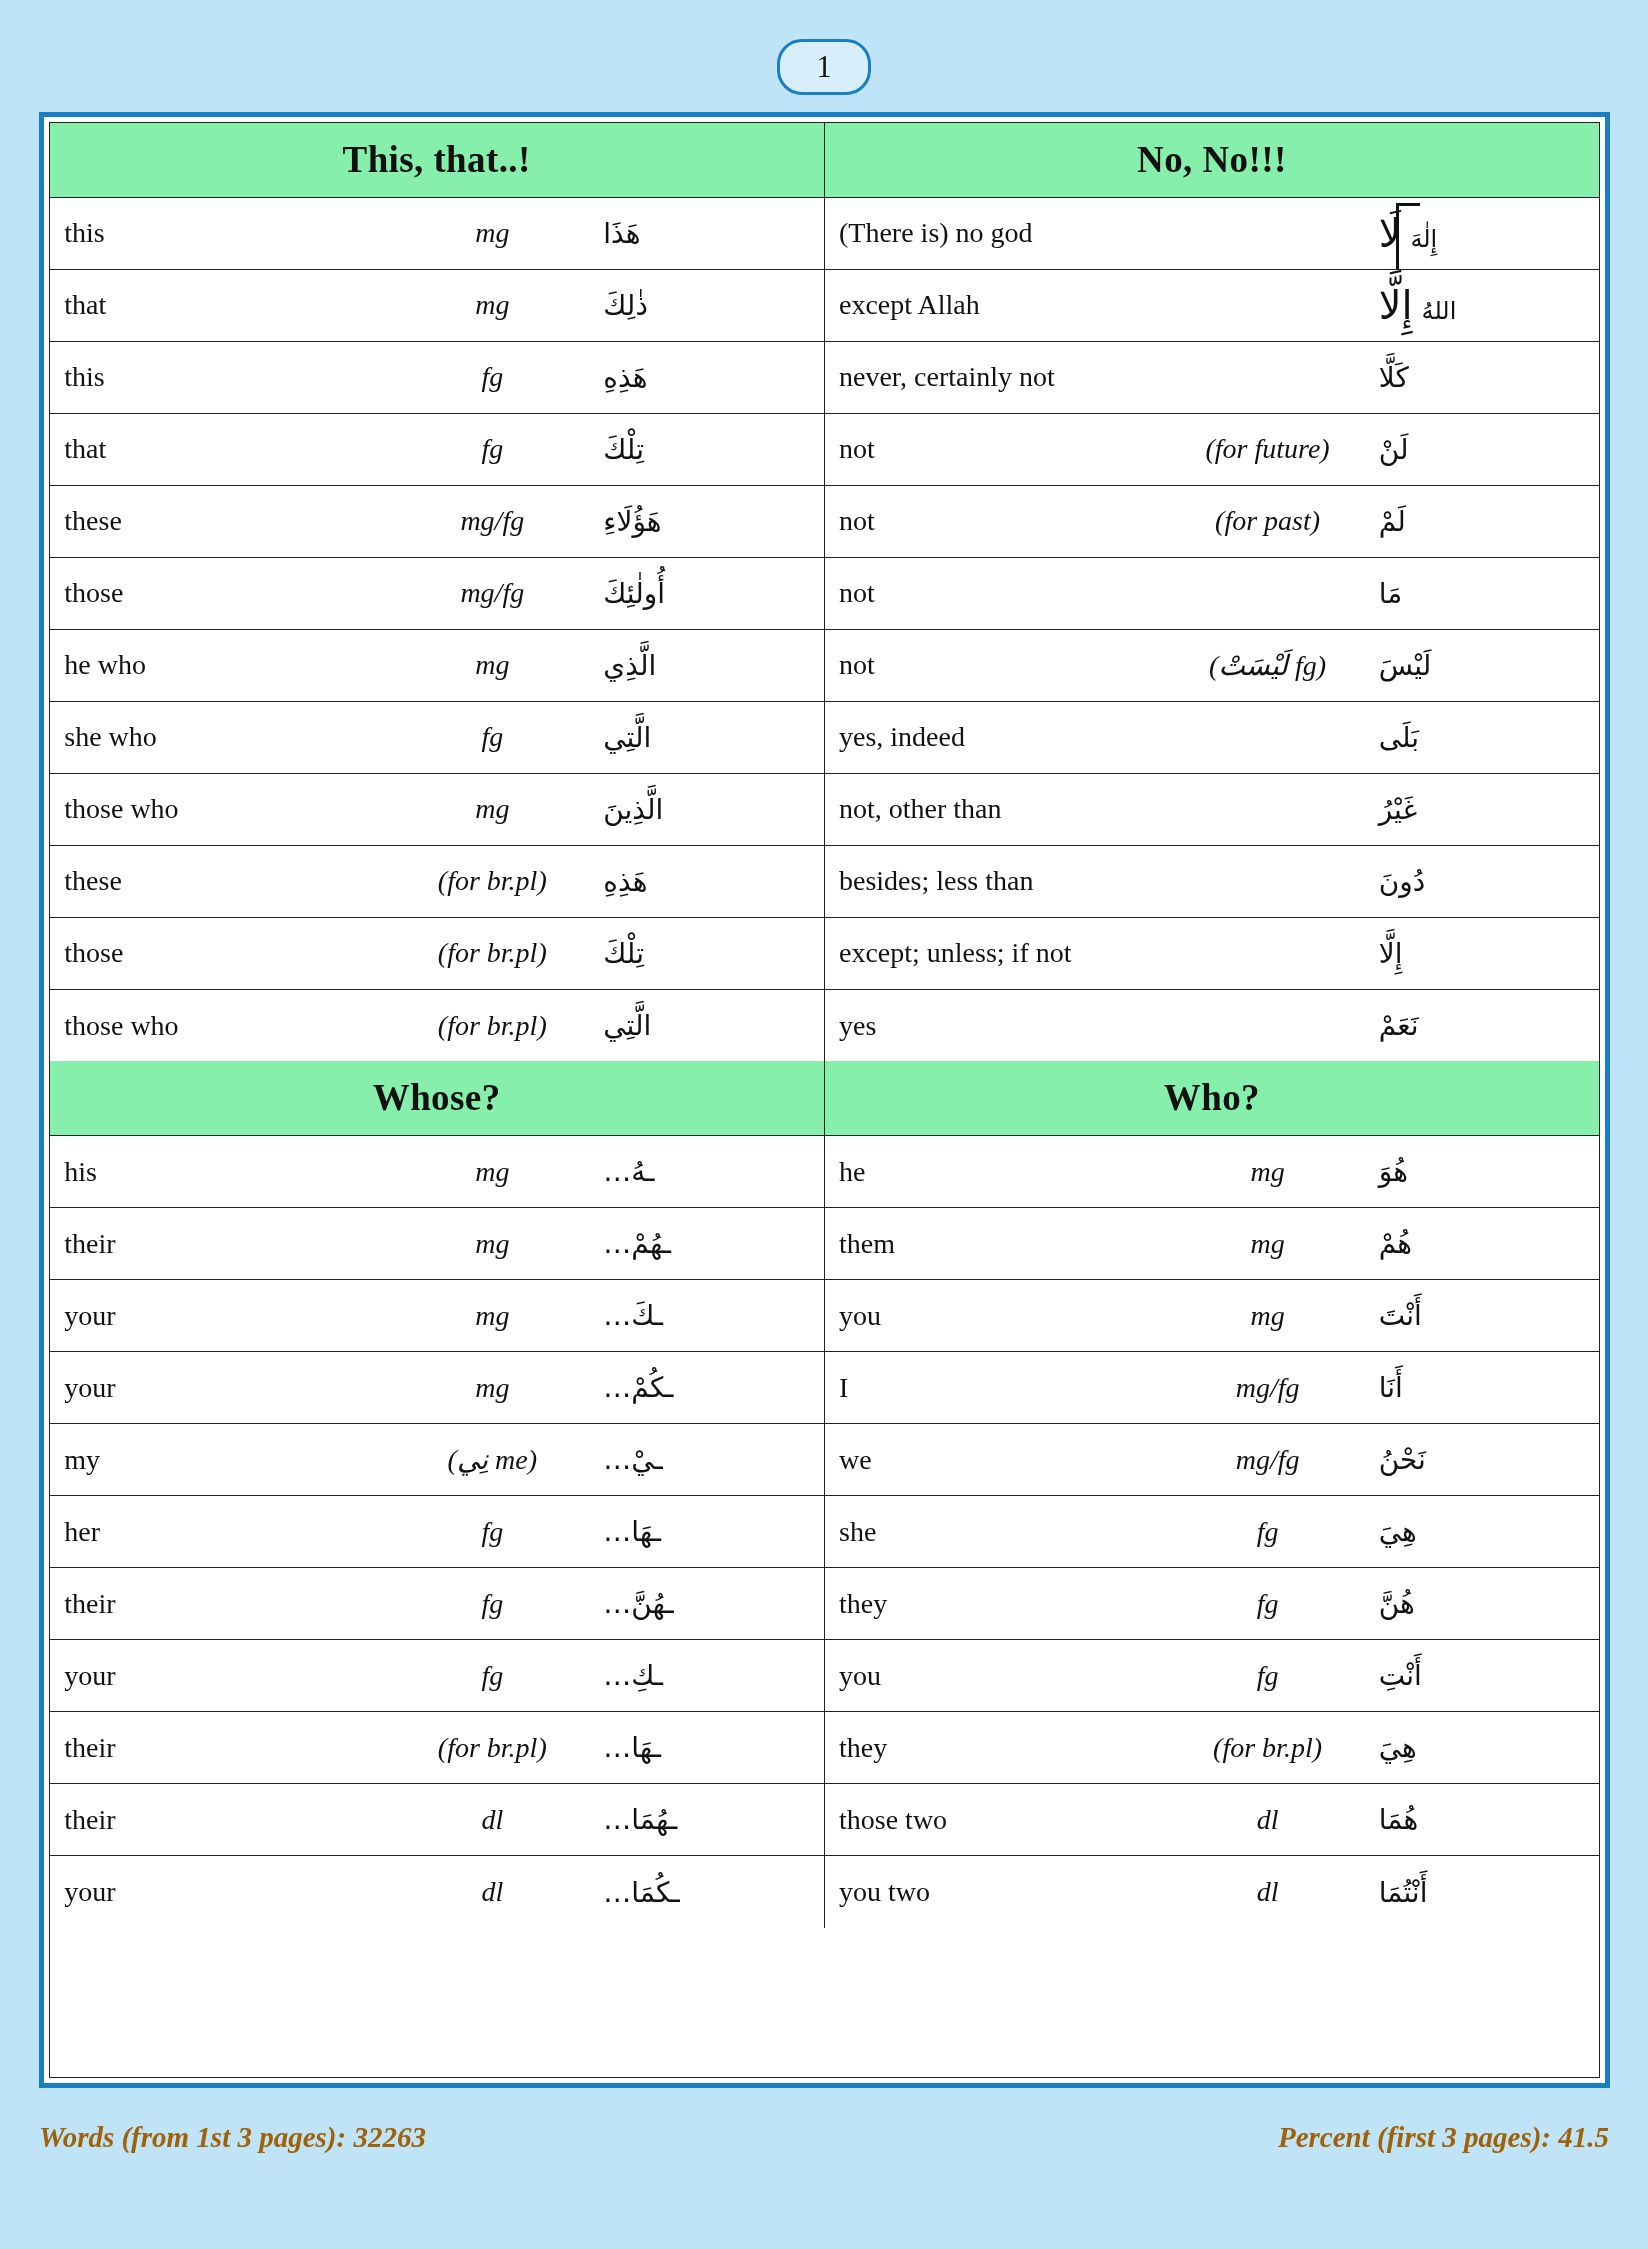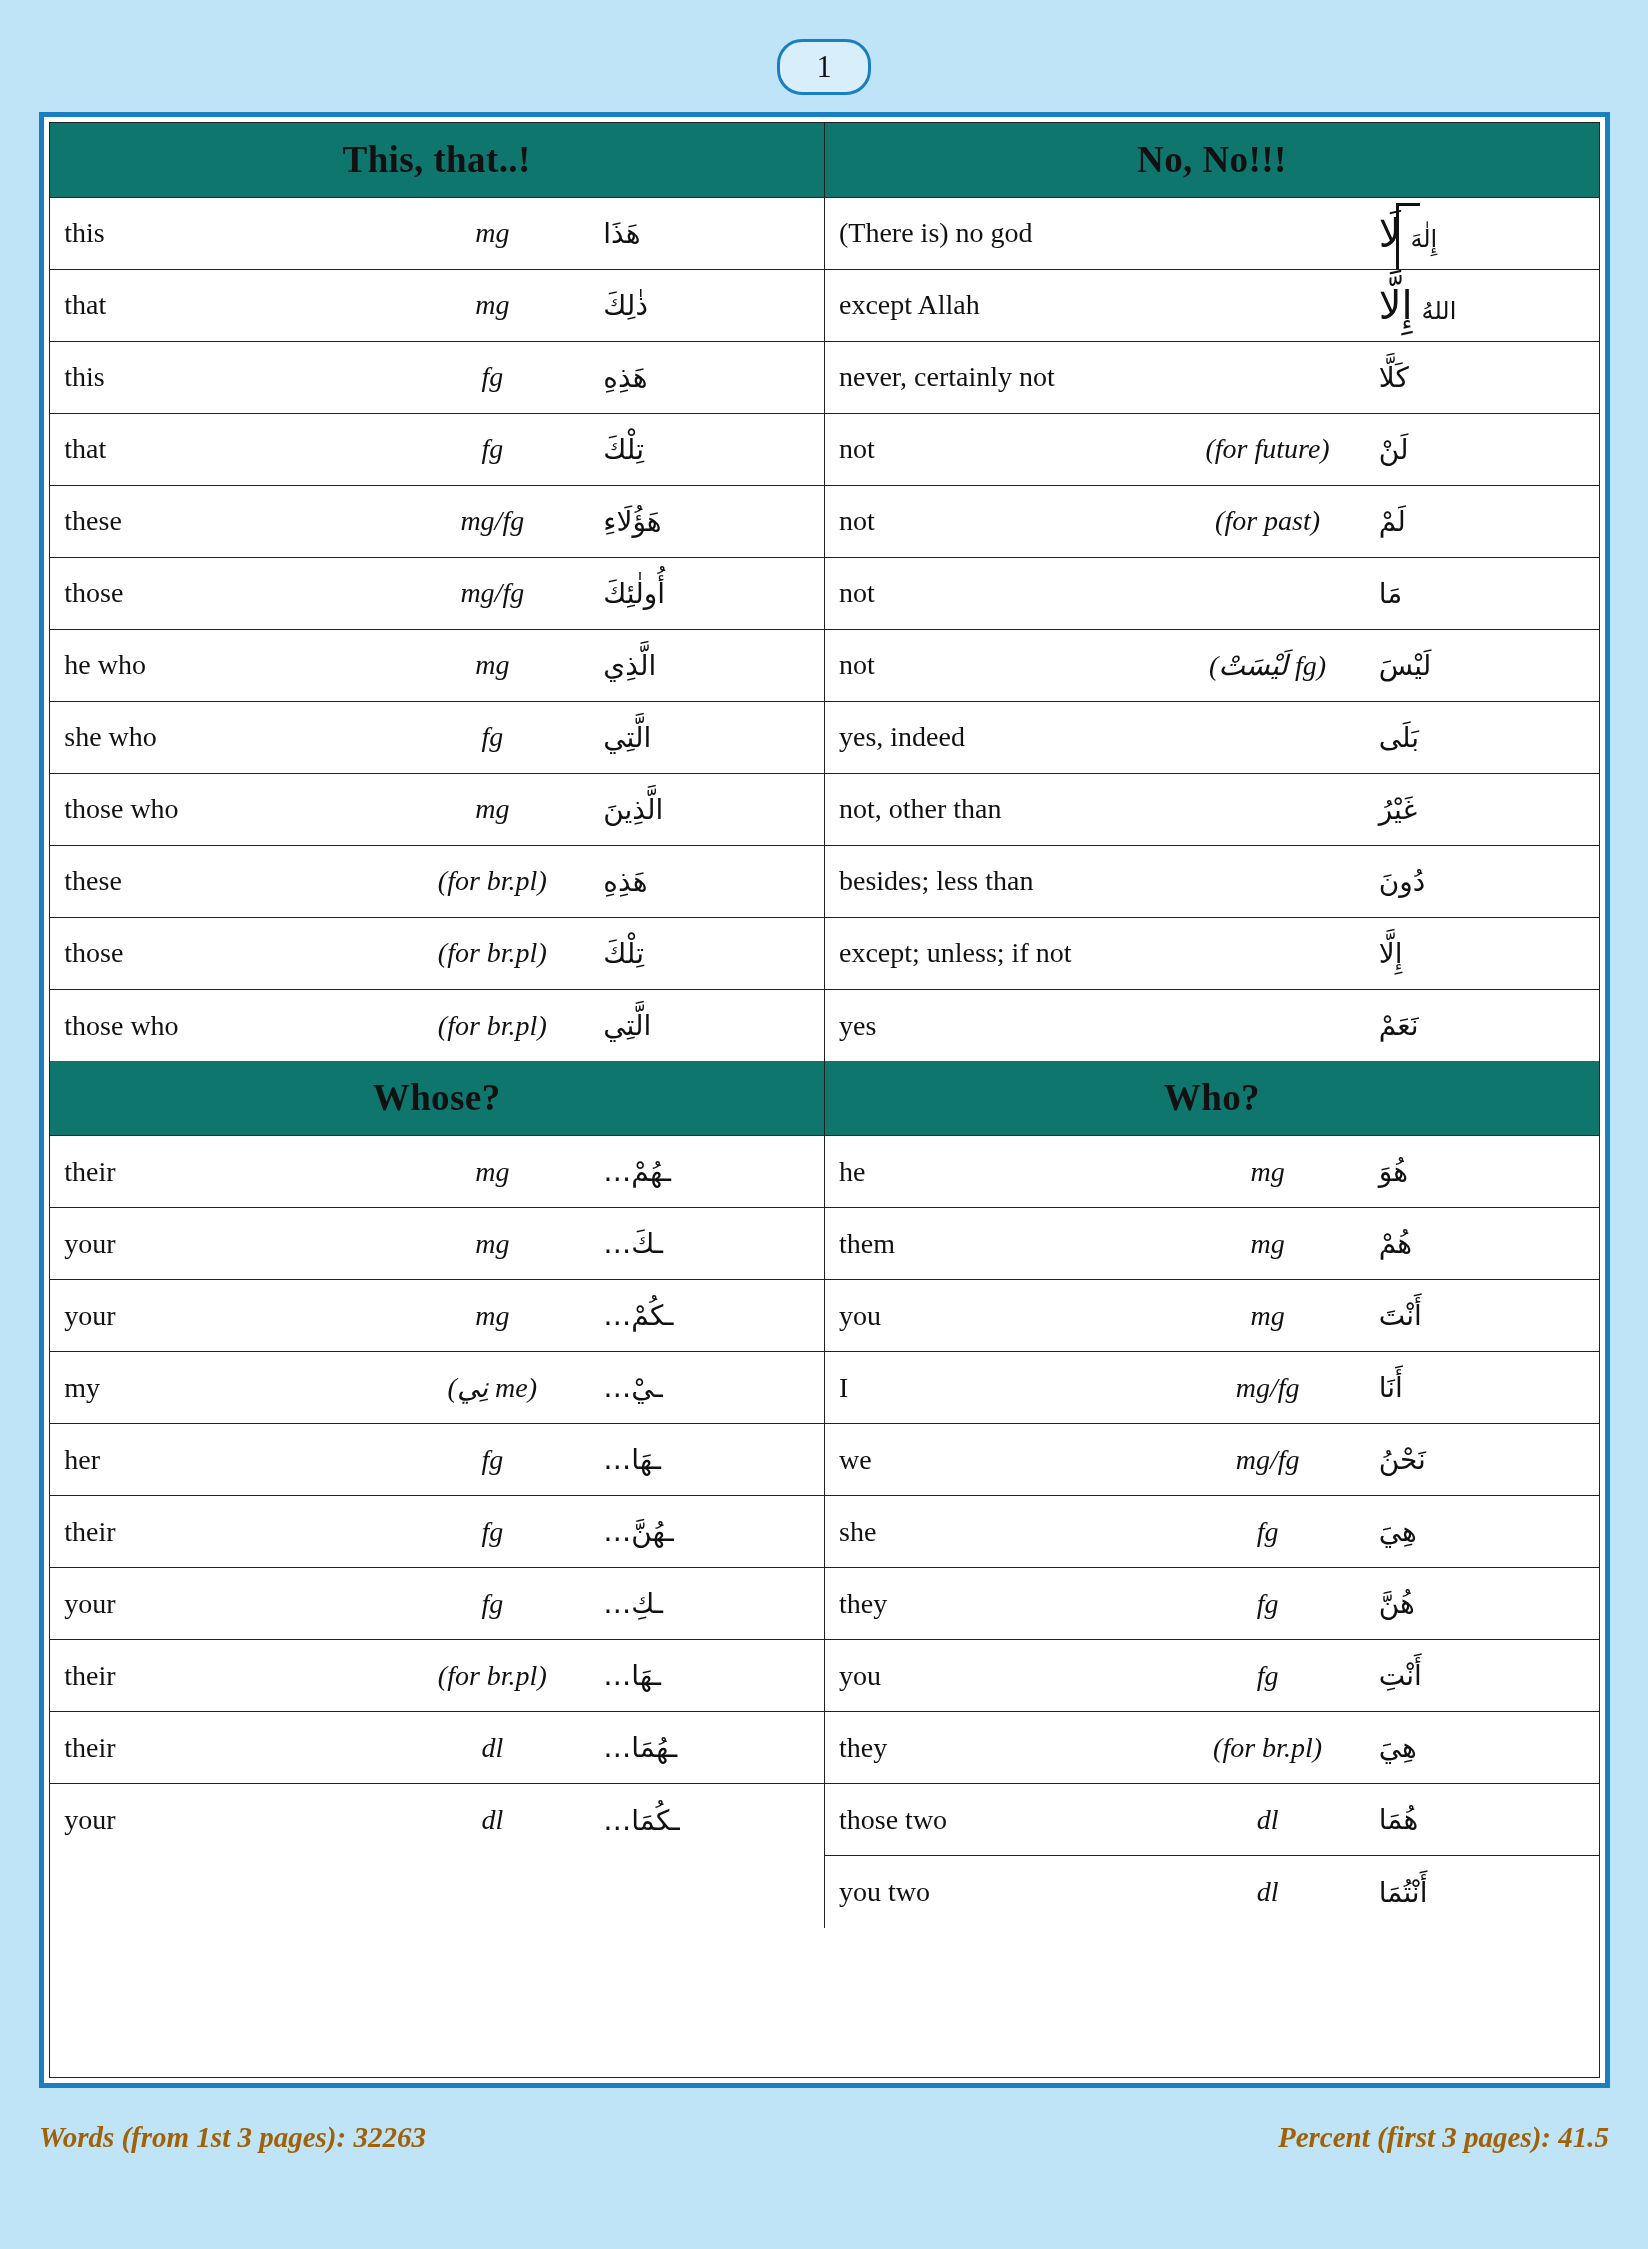--- a/index.html
+++ b/index.html
@@ -62,21 +62,21 @@
   }
   .col {
     width: 50%;
     box-sizing: border-box;
   }
   .col.left {
     border-right: 1.6px solid #222;
   }
 
   .section-head {
-    background: #0f766e;
+    background: #86efac;
     text-align: center;
     font-weight: bold;
     font-size: 37px;
     letter-spacing: 0.4px;
     padding: 13px 0 14.5px 0;
     color: #111;
     box-sizing: border-box;
     height: 74px;
     display: flex;
     align-items: center;
@@ -324,20 +324,25 @@
       <div class="col">
         <div class="section-head">Who?</div>
       </div>
     </div>
 
     <div class="band">
       <div class="col left">
         <table class="vocab">
           <tbody>
             <tr>
+              <td class="eng">his</td>
+              <td class="note">mg</td>
+              <td class="ar">ـهُ…</td>
+            </tr>
+            <tr>
               <td class="eng">their</td>
               <td class="note">mg</td>
               <td class="ar">ـهُمْ…</td>
             </tr>
             <tr>
               <td class="eng">your</td>
               <td class="note">mg</td>
               <td class="ar">ـكَ…</td>
             </tr>
             <tr>

